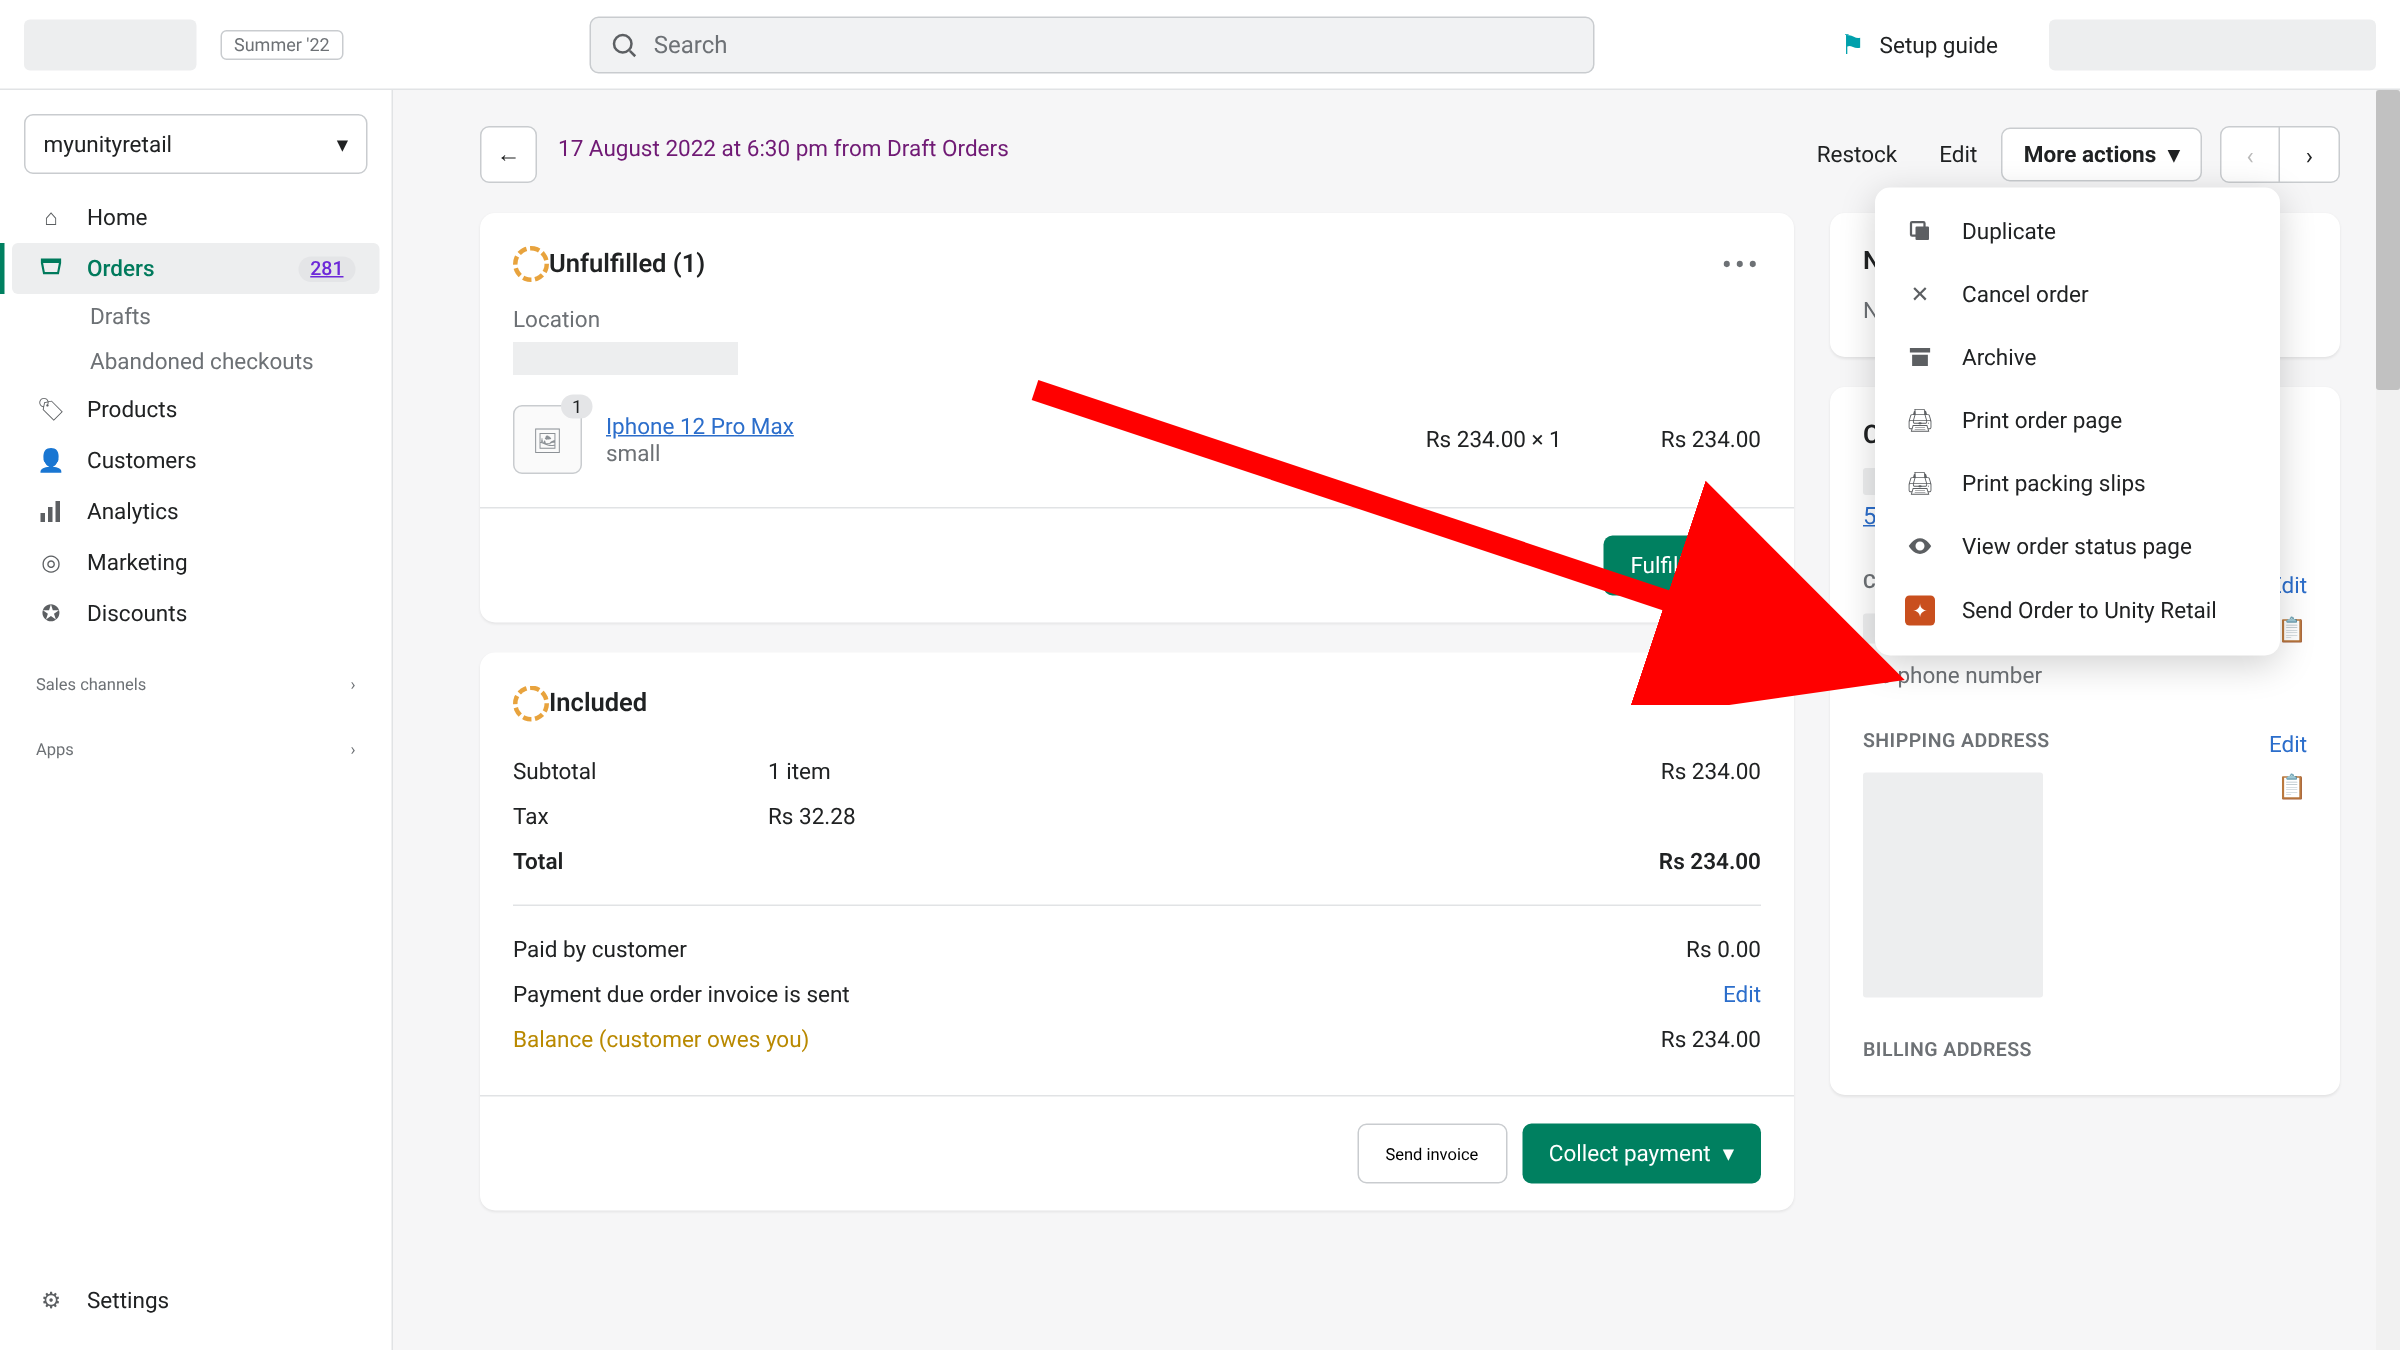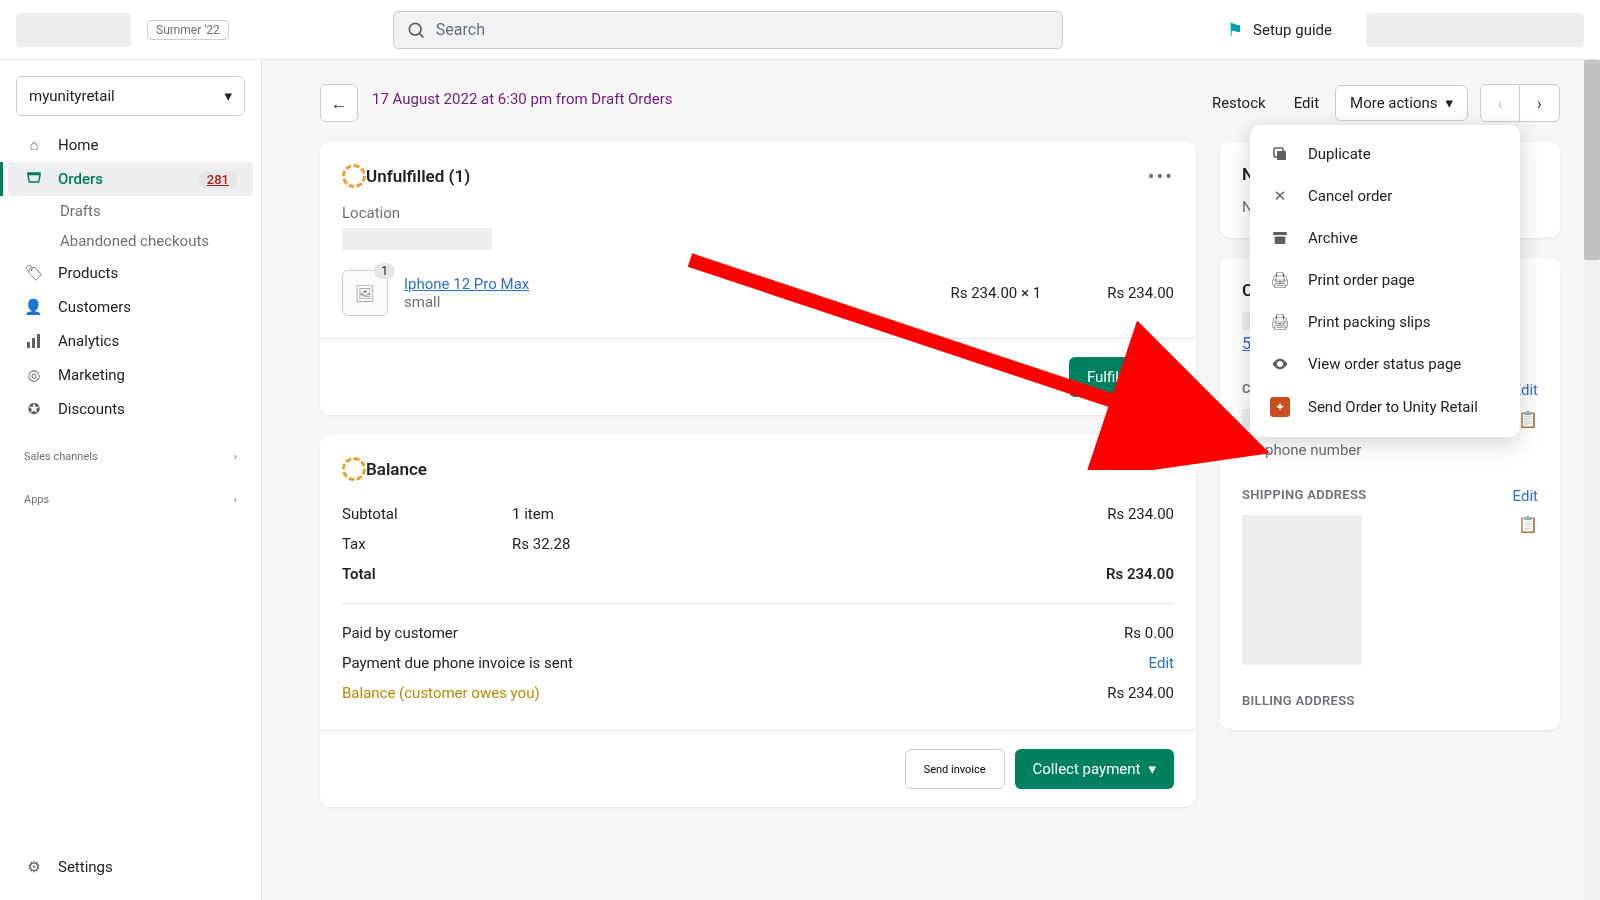--- a/index.html
+++ b/index.html
@@ -15,38 +15,38 @@
 .flag-icon { color: #00a0ac; font-size: 18px; }
 .profile-box { width: 218px; height: 34px; background: #edeeef; border-radius: 4px; margin-left: 18px; }
 
 
 .sidebar { position: absolute; left: 0; top: 60px; bottom: 0; width: 262px; background: #fff; border-right: 1px solid #e1e3e5; padding: 16px 8px; display: flex; flex-direction: column; }
 .store-select { margin: 0 8px 12px 8px; height: 40px; border: 1px solid #c9cccf; border-radius: 6px; display: flex; align-items: center; justify-content: space-between; padding: 0 12px; font-size: 15px; color: #202223; }
 .nav-item { display: flex; align-items: center; gap: 14px; padding: 8px 16px; font-size: 15px; color: #202223; border-radius: 4px; cursor: pointer; }
 .nav-item.active { background: #edeeef; color: #007a5c; font-weight: 500; position: relative; }
 .nav-item.active::before { content: ""; position: absolute; left: -8px; top: 0; bottom: 0; width: 3px; background: #008060; }
 .nav-sub { padding-left: 52px; font-size: 15px; color: #6d7175; padding-top: 6px; padding-bottom: 6px; cursor: pointer; }
-.nav-badge { margin-left: auto; background: #e4e5e7; border-radius: 10px; padding: 1px 8px; font-size: 13px; color: #b91c1c; text-decoration: underline; }
+.nav-badge { margin-left: auto; background: #e4e5e7; border-radius: 10px; padding: 1px 8px; font-size: 13px; color: #6d28d9; text-decoration: underline; }
 .nav-section { display: flex; justify-content: space-between; padding: 10px 16px; font-size: 11px; color: #6d7175; cursor: pointer; }
 .sidebar-bottom { margin-top: auto; }
 .icon { width: 20px; display: inline-flex; justify-content: center; color: #5c5f62; }
 
 
 .main { position: absolute; left: 280px; right: 0; top: 60px; bottom: 0; overflow: auto; padding: 24px 40px; }
 .page-head { display: flex; align-items: flex-start; gap: 14px; margin-bottom: 20px; }
 .back-btn { width: 38px; height: 38px; border: 1px solid #c9cccf; border-radius: 6px; display: flex; align-items: center; justify-content: center; cursor: pointer; background: #fff; }
 .title-row { display: flex; align-items: center; gap: 10px; }
 .order-title { font-size: 22px; font-weight: 600; }
 .badge { border-radius: 12px; padding: 3px 10px 3px 8px; font-size: 14px; display: inline-flex; align-items: center; gap: 6px; }
 .badge.warn { background: #ffd79d; color: #5c4100; }
 .badge-dot { width: 8px; height: 8px; border-radius: 50%; border: 2px solid #b98900; display: inline-block; }
 .subtitle { font-size: 15px; color: #701a75; margin-top: 6px; }
 .head-actions { margin-left: auto; display: flex; align-items: center; gap: 4px; }
 .text-action { padding: 8px 12px; font-size: 15px; color: #202223; cursor: pointer; }
-.more-btn { padding: 8px 14px; border: 1px solid #c9cccf; border-radius: 6px; background: #fff; font-size: 15px; display: flex; align-items: center; gap: 8px; cursor: pointer; }
+.more-btn { padding: 8px 14px; border: 1px solid #c9cccf; border-radius: 6px; background: #fff; font-size: 15px; display: flex; align-items: center; gap: 8px; cursor: pointer; font-weight: bold; }
 .nav-arrows { display: flex; margin-left: 8px; }
 .nav-arrow { width: 40px; height: 38px; border: 1px solid #c9cccf; background: #fff; display: flex; align-items: center; justify-content: center; cursor: pointer; }
 .nav-arrow:first-child { border-radius: 6px 0 0 6px; color: #bbb; }
 .nav-arrow:last-child { border-radius: 0 6px 6px 0; border-left: none; }
 
 .content-grid { display: flex; gap: 24px; align-items: flex-start; }
 .col-main { flex: 1; min-width: 0; }
 .col-side { width: 340px; }
 
 .card { background: #fff; border-radius: 10px; box-shadow: 0 1px 2px rgba(0,0,0,0.08); margin-bottom: 20px; }
@@ -240,21 +240,21 @@
         </div>
         <div class="card-foot">
           <button class="btn-primary">Fulfill item</button>
         </div>
       </div>
 
       <div class="card">
         <div class="card-pad">
           <div class="card-head" style="margin-bottom:18px">
             <span class="status-ring"></span>
-            <span class="card-title">Balance</span>
+            <span class="card-title">Included</span>
           </div>
           <div class="sum-row">
             <span class="sum-label">Subtotal</span>
             <span class="sum-mid">1 item</span>
             <span class="sum-val">Rs 234.00</span>
           </div>
           <div class="sum-row">
             <span class="sum-label">Tax</span>
             <span class="sum-val">Rs 32.28</span>
           </div>
@@ -262,21 +262,21 @@
             <span class="sum-label">Total</span>
             <span class="sum-mid"></span>
             <span class="sum-val">Rs 234.00</span>
           </div>
           <div class="sum-divider"></div>
           <div class="sum-row">
             <span class="sum-label" style="width:auto;flex:1">Paid by customer</span>
             <span class="sum-val">Rs 0.00</span>
           </div>
           <div class="sum-row">
-            <span class="sum-label" style="width:auto;flex:1">Payment due phone invoice is sent</span>
+            <span class="sum-label" style="width:auto;flex:1">Payment due order invoice is sent</span>
             <span class="sum-val sum-link">Edit</span>
           </div>
           <div class="sum-row">
             <span class="sum-label sum-warn" style="width:auto;flex:1">Balance (customer owes you)</span>
             <span class="sum-val">Rs 234.00</span>
           </div>
         </div>
         <div class="card-foot">
           <button class="btn-secondary">Send invoice</button>
           <button class="btn-primary btn-drop">

